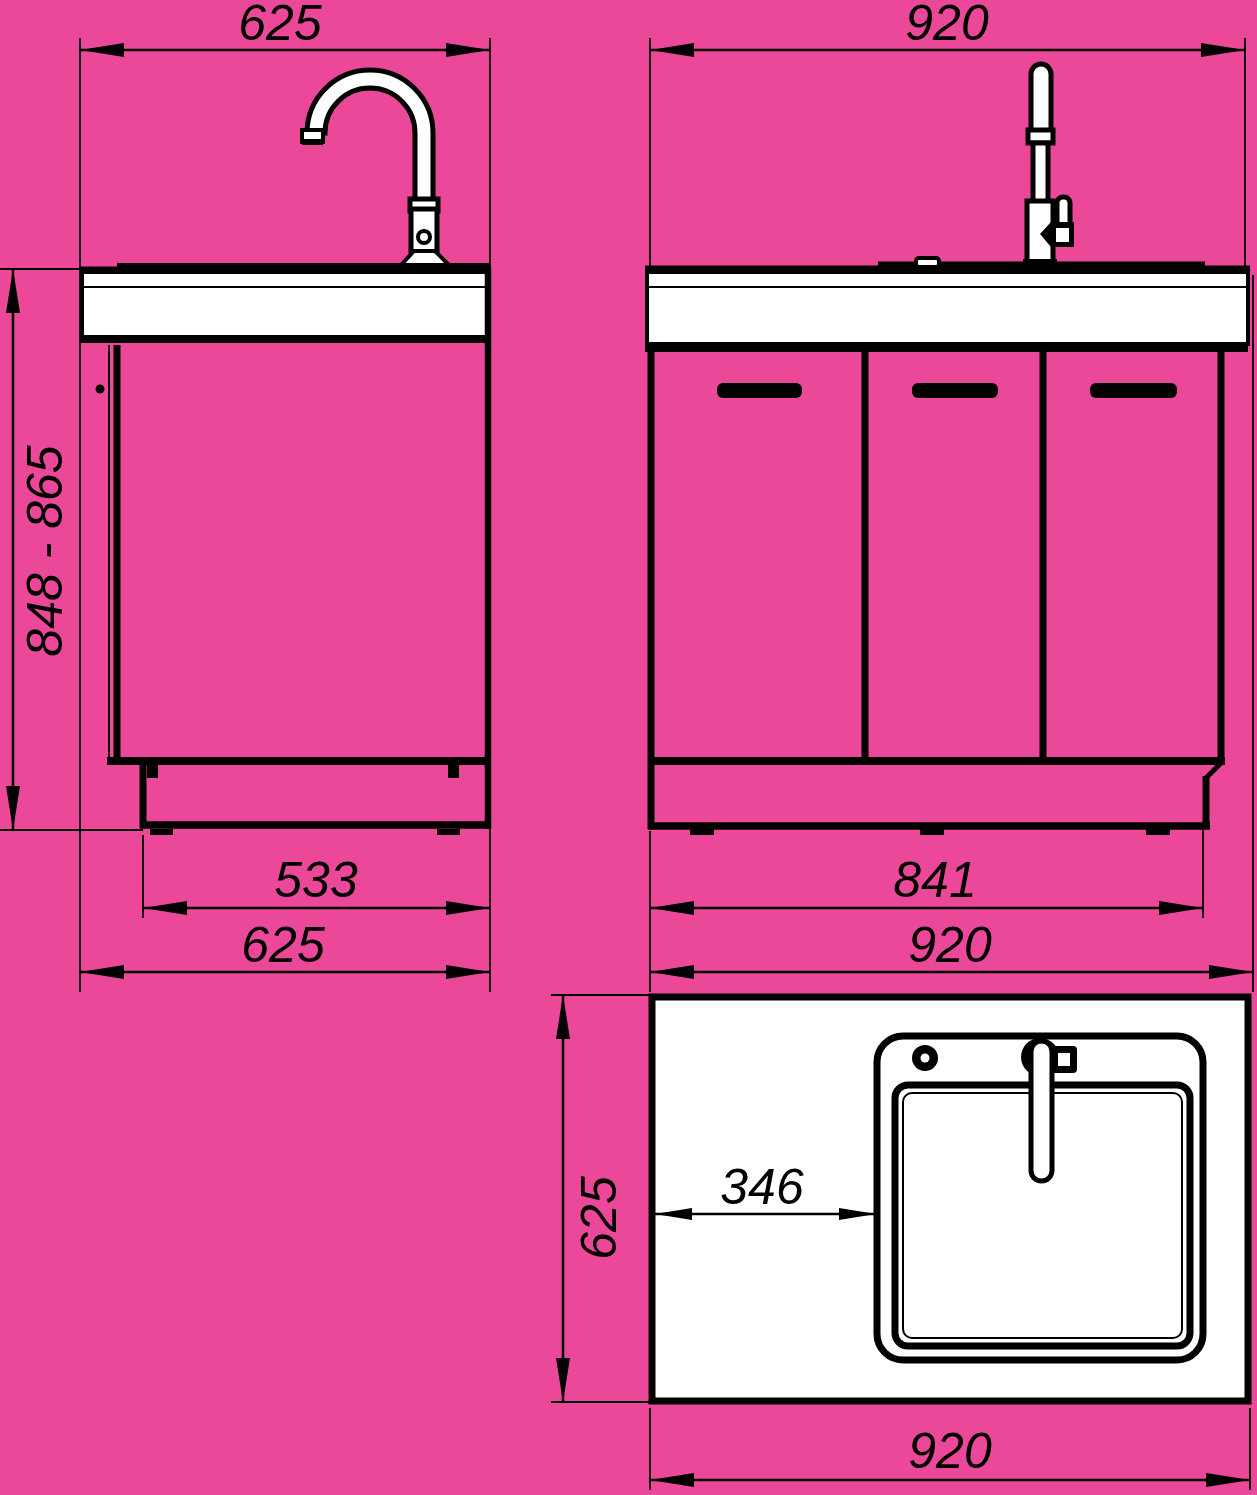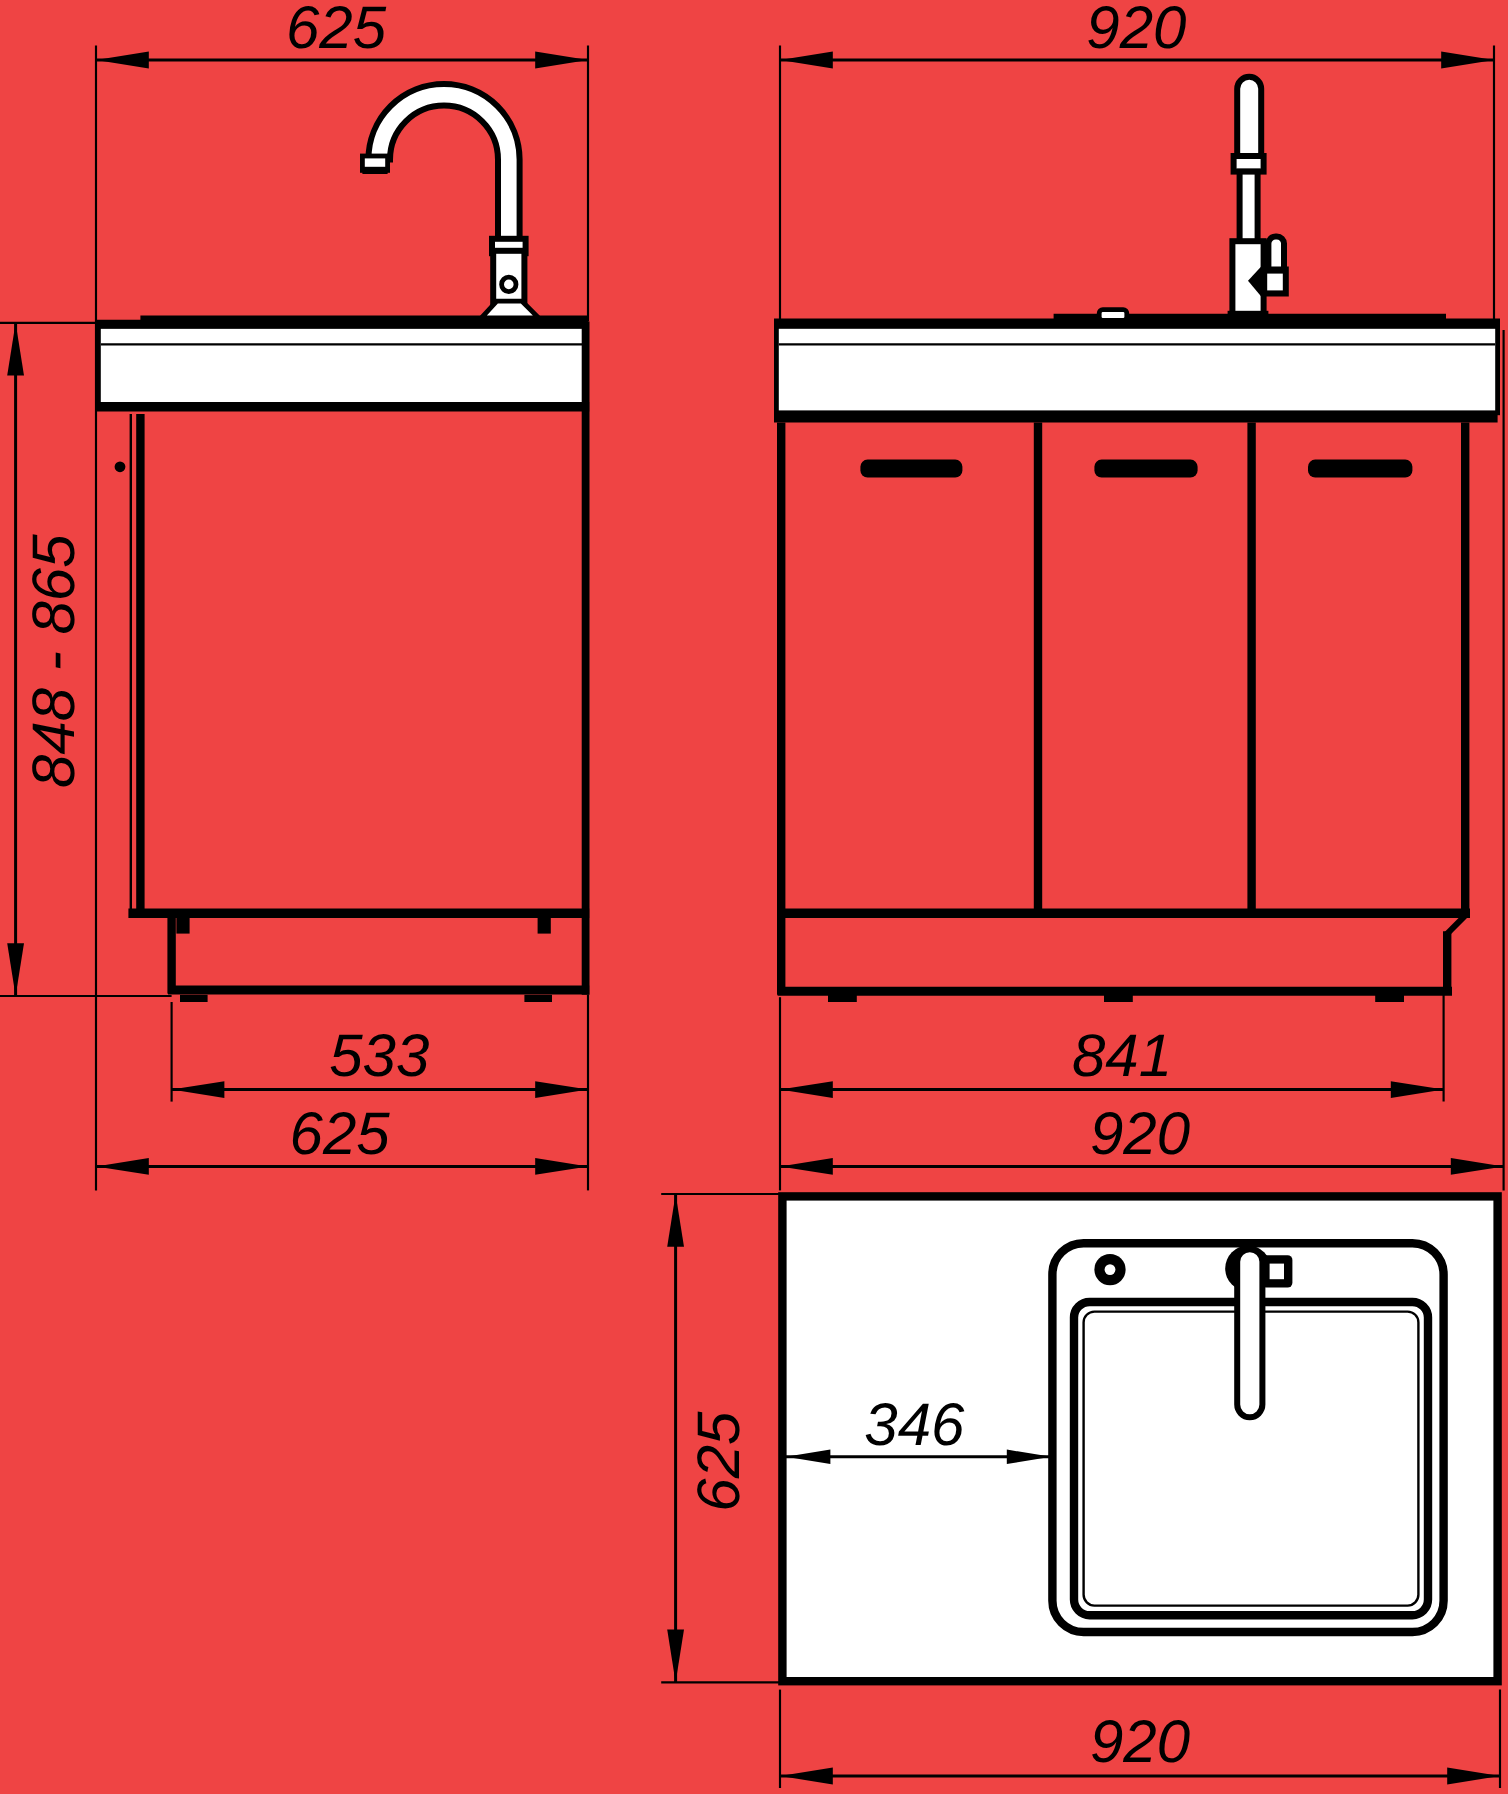--- a/index.html
+++ b/index.html
@@ -1,16 +1,16 @@
 <!DOCTYPE html>
 <html><head>
 <meta charset="utf-8">
 <style>
   html,body{margin:0;padding:0;background:#ffffff;}
-  #canvas{position:relative;width:1257px;height:1495px;background:#ef4444;overflow:hidden;}
+  #canvas{position:relative;width:1257px;height:1495px;background:#ec4899;overflow:hidden;}
   svg{position:absolute;left:0;top:0;}
   .dim-text{font-family:"Liberation Sans",sans-serif;font-style:italic;font-size:50px;fill:#000;}
   .ln{stroke:#000;fill:none;}
   .thin{stroke-width:1.8;}
   .shape{stroke:#000;fill:#ffffff;}
   .solid{fill:#000;stroke:none;}
 </style>
 </head>
 <body>
 

